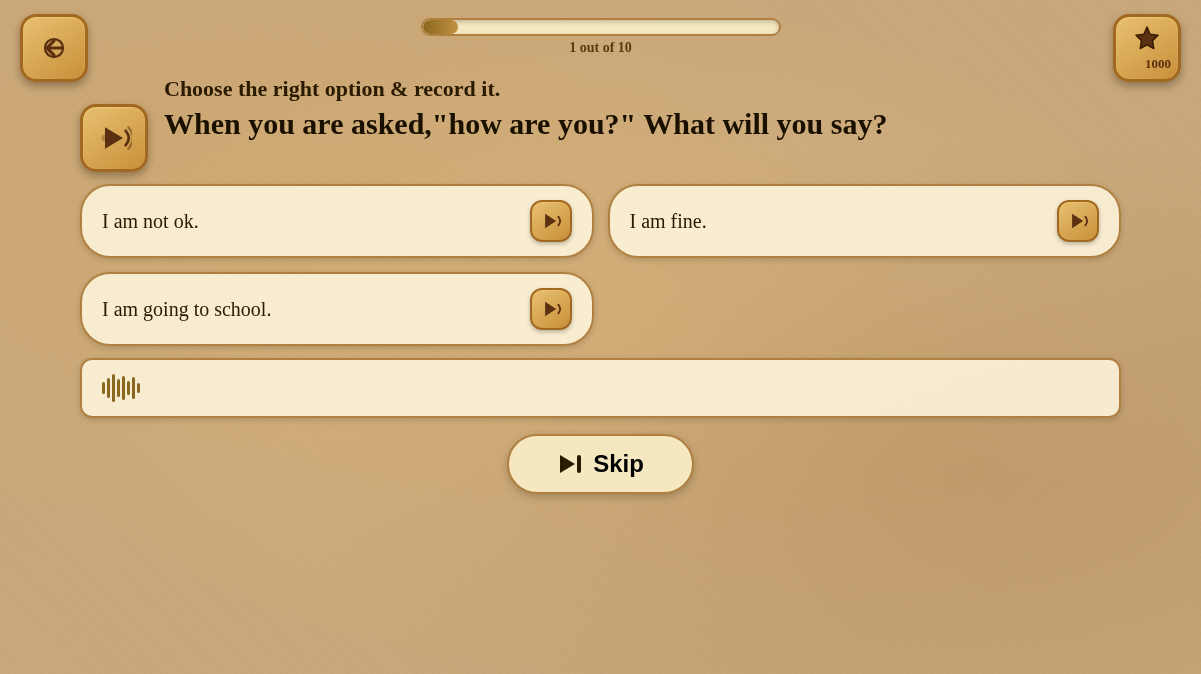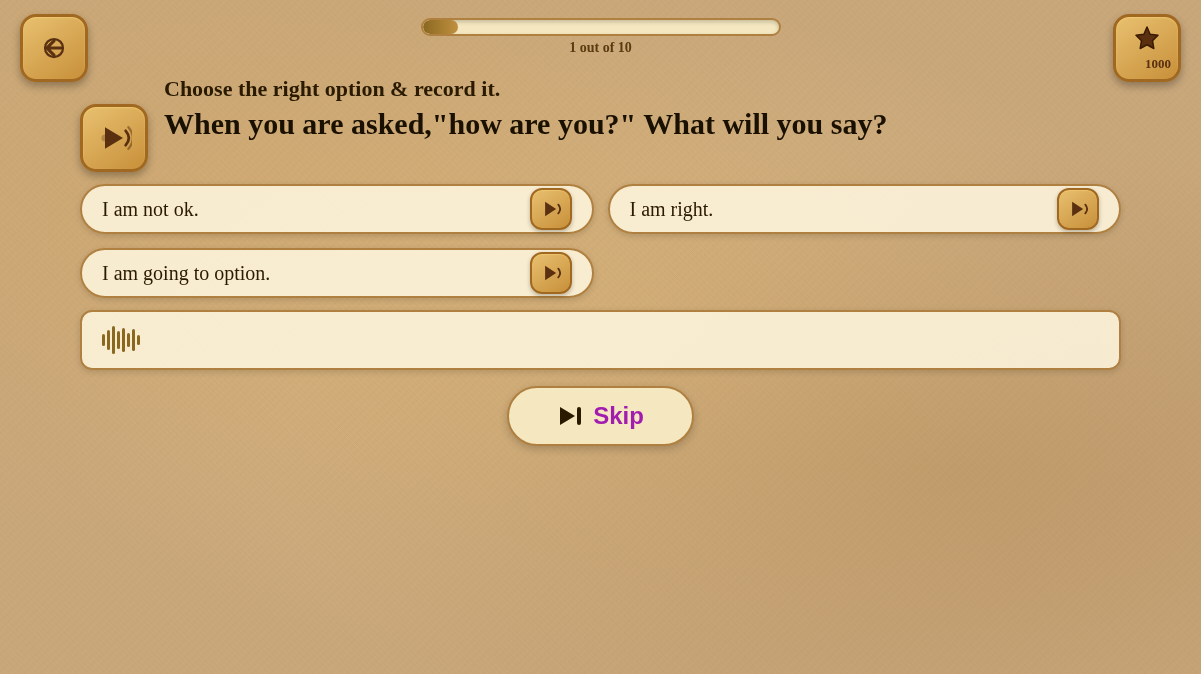--- a/index.html
+++ b/index.html
@@ -203,21 +203,21 @@
     .options-grid {
       display: grid;
       grid-template-columns: 1fr 1fr;
       gap: 14px;
     }
 
     .option-item {
       background: rgba(255, 248, 225, 0.85);
       border: 2px solid #b08040;
       border-radius: 30px;
-      padding: 2px 20px;
+      padding: 14px 20px;
       display: flex;
       align-items: center;
       justify-content: space-between;
       cursor: pointer;
       box-shadow: 0 2px 6px rgba(0,0,0,0.15);
     }
 
     .option-text {
       font-size: 20px;
       color: #2a1a00;
@@ -274,21 +274,21 @@
       margin-top: 16px;
     }
 
     .skip-btn {
       background: #f5e8c0;
       border: 2.5px solid #b08040;
       border-radius: 40px;
       padding: 14px 48px;
       font-size: 24px;
       font-weight: bold;
-      color: #a21caf;
+      color: #000000;
       cursor: pointer;
       display: flex;
       align-items: center;
       gap: 10px;
       box-shadow: 0 3px 8px rgba(0,0,0,0.2);
     }
 
     .record-btn {
       background: linear-gradient(145deg, #6a3a10, #4a2408);
       border: 2.5px solid #3a1a04;
@@ -363,32 +363,32 @@
         <span class="option-text">I am not ok.</span>
         <button class="sound-btn-small">
           <svg viewBox="0 0 30 30" fill="none" xmlns="http://www.w3.org/2000/svg">
             <polygon points="7,5 22,15 7,25" fill="#5a3010"></polygon>
             <path d="M25 9 Q30 15 25 21" stroke="#5a3010" stroke-width="2.5" fill="none" stroke-linecap="round"></path>
           </svg>
         </button>
       </div>
 
       <div class="option-item">
-        <span class="option-text">I am right.</span>
+        <span class="option-text">I am fine.</span>
         <button class="sound-btn-small">
           <svg viewBox="0 0 30 30" fill="none" xmlns="http://www.w3.org/2000/svg">
             <polygon points="7,5 22,15 7,25" fill="#5a3010"></polygon>
             <path d="M25 9 Q30 15 25 21" stroke="#5a3010" stroke-width="2.5" fill="none" stroke-linecap="round"></path>
           </svg>
         </button>
       </div>
 
 
       <div class="option-item">
-        <span class="option-text">I am going to option.</span>
+        <span class="option-text">I am going to school.</span>
         <button class="sound-btn-small">
           <svg viewBox="0 0 30 30" fill="none" xmlns="http://www.w3.org/2000/svg">
             <polygon points="7,5 22,15 7,25" fill="#5a3010"></polygon>
             <path d="M25 9 Q30 15 25 21" stroke="#5a3010" stroke-width="2.5" fill="none" stroke-linecap="round"></path>
           </svg>
         </button>
       </div>
 
     </div>
 

